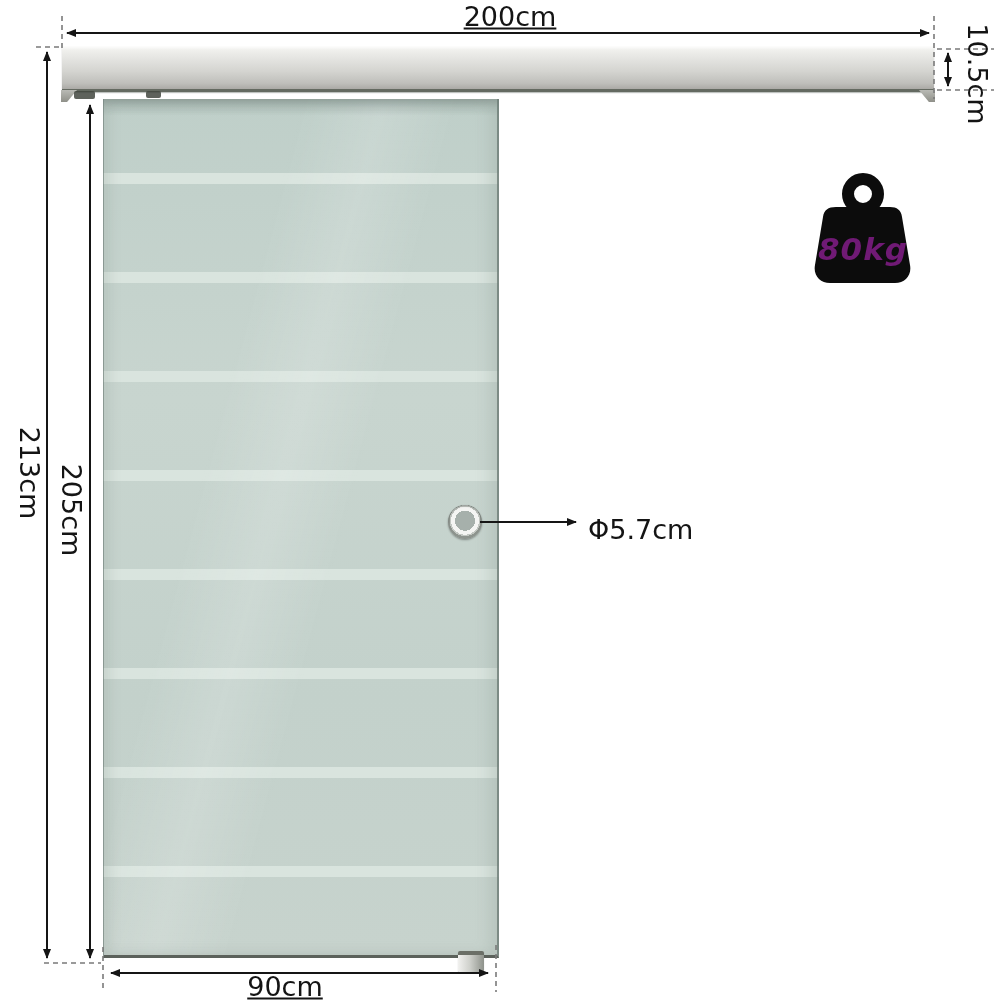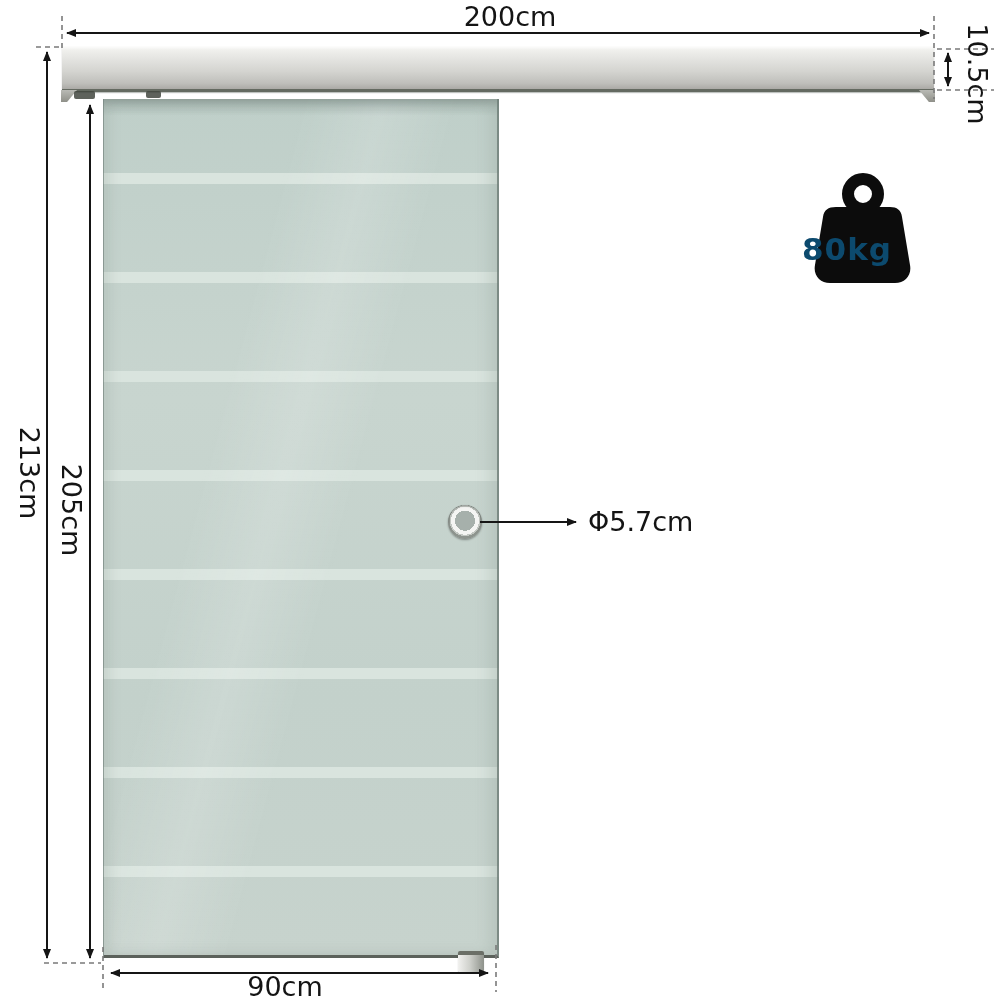--- a/index.html
+++ b/index.html
@@ -50,31 +50,31 @@
   .floor-guide {
     position:absolute; left:458px; top:951px; width:26px; height:17px;
     border-radius:2px; border-top:4px solid #6b6f67;
     background:linear-gradient(90deg,#f1f1ef 0%,#cfd1cc 45%,#8e928b 100%);
     box-shadow:0 1px 1px rgba(0,0,0,.3);
   }
 
   
   .weight-svg { position:absolute; left:802px; top:164px; width:122px; height:125px; }
   .weight-label {
-    position:absolute; left:802px; top:231px; width:122px; text-align:left;
-    font-weight:bold; font-size:31px; color:#0c4a6e; letter-spacing:1px;
+    position:absolute; left:802px; top:231px; width:122px; text-align:center;
+    font-weight:bold; font-size:31px; color:#701a75; letter-spacing:1px;font-style:italic;
   }
 
   
   .overlay { position:absolute; left:0; top:0; width:1000px; height:1000px; pointer-events:none; }
 
   .dim { position:absolute; font-size:27px; color:#141414; white-space:nowrap; }
-  .dim.hc  { transform:translate(-50%,-50%); }
+  .dim.hc  { transform:translate(-50%,-50%);text-decoration:underline; }
   .dim.rot { transform:translate(-50%,-50%) rotate(90deg); }
-  .dim.lft { transform:translate(0,-50%); }
+  .dim.lft { transform:translate(0,-50%);margin-top:8px; }
 </style>
 </head>
 <body>
 
 <div class="stage">
 
   <div class="track">
     <div class="track-lip left"></div>
     <div class="track-lip right"></div>
   </div>

